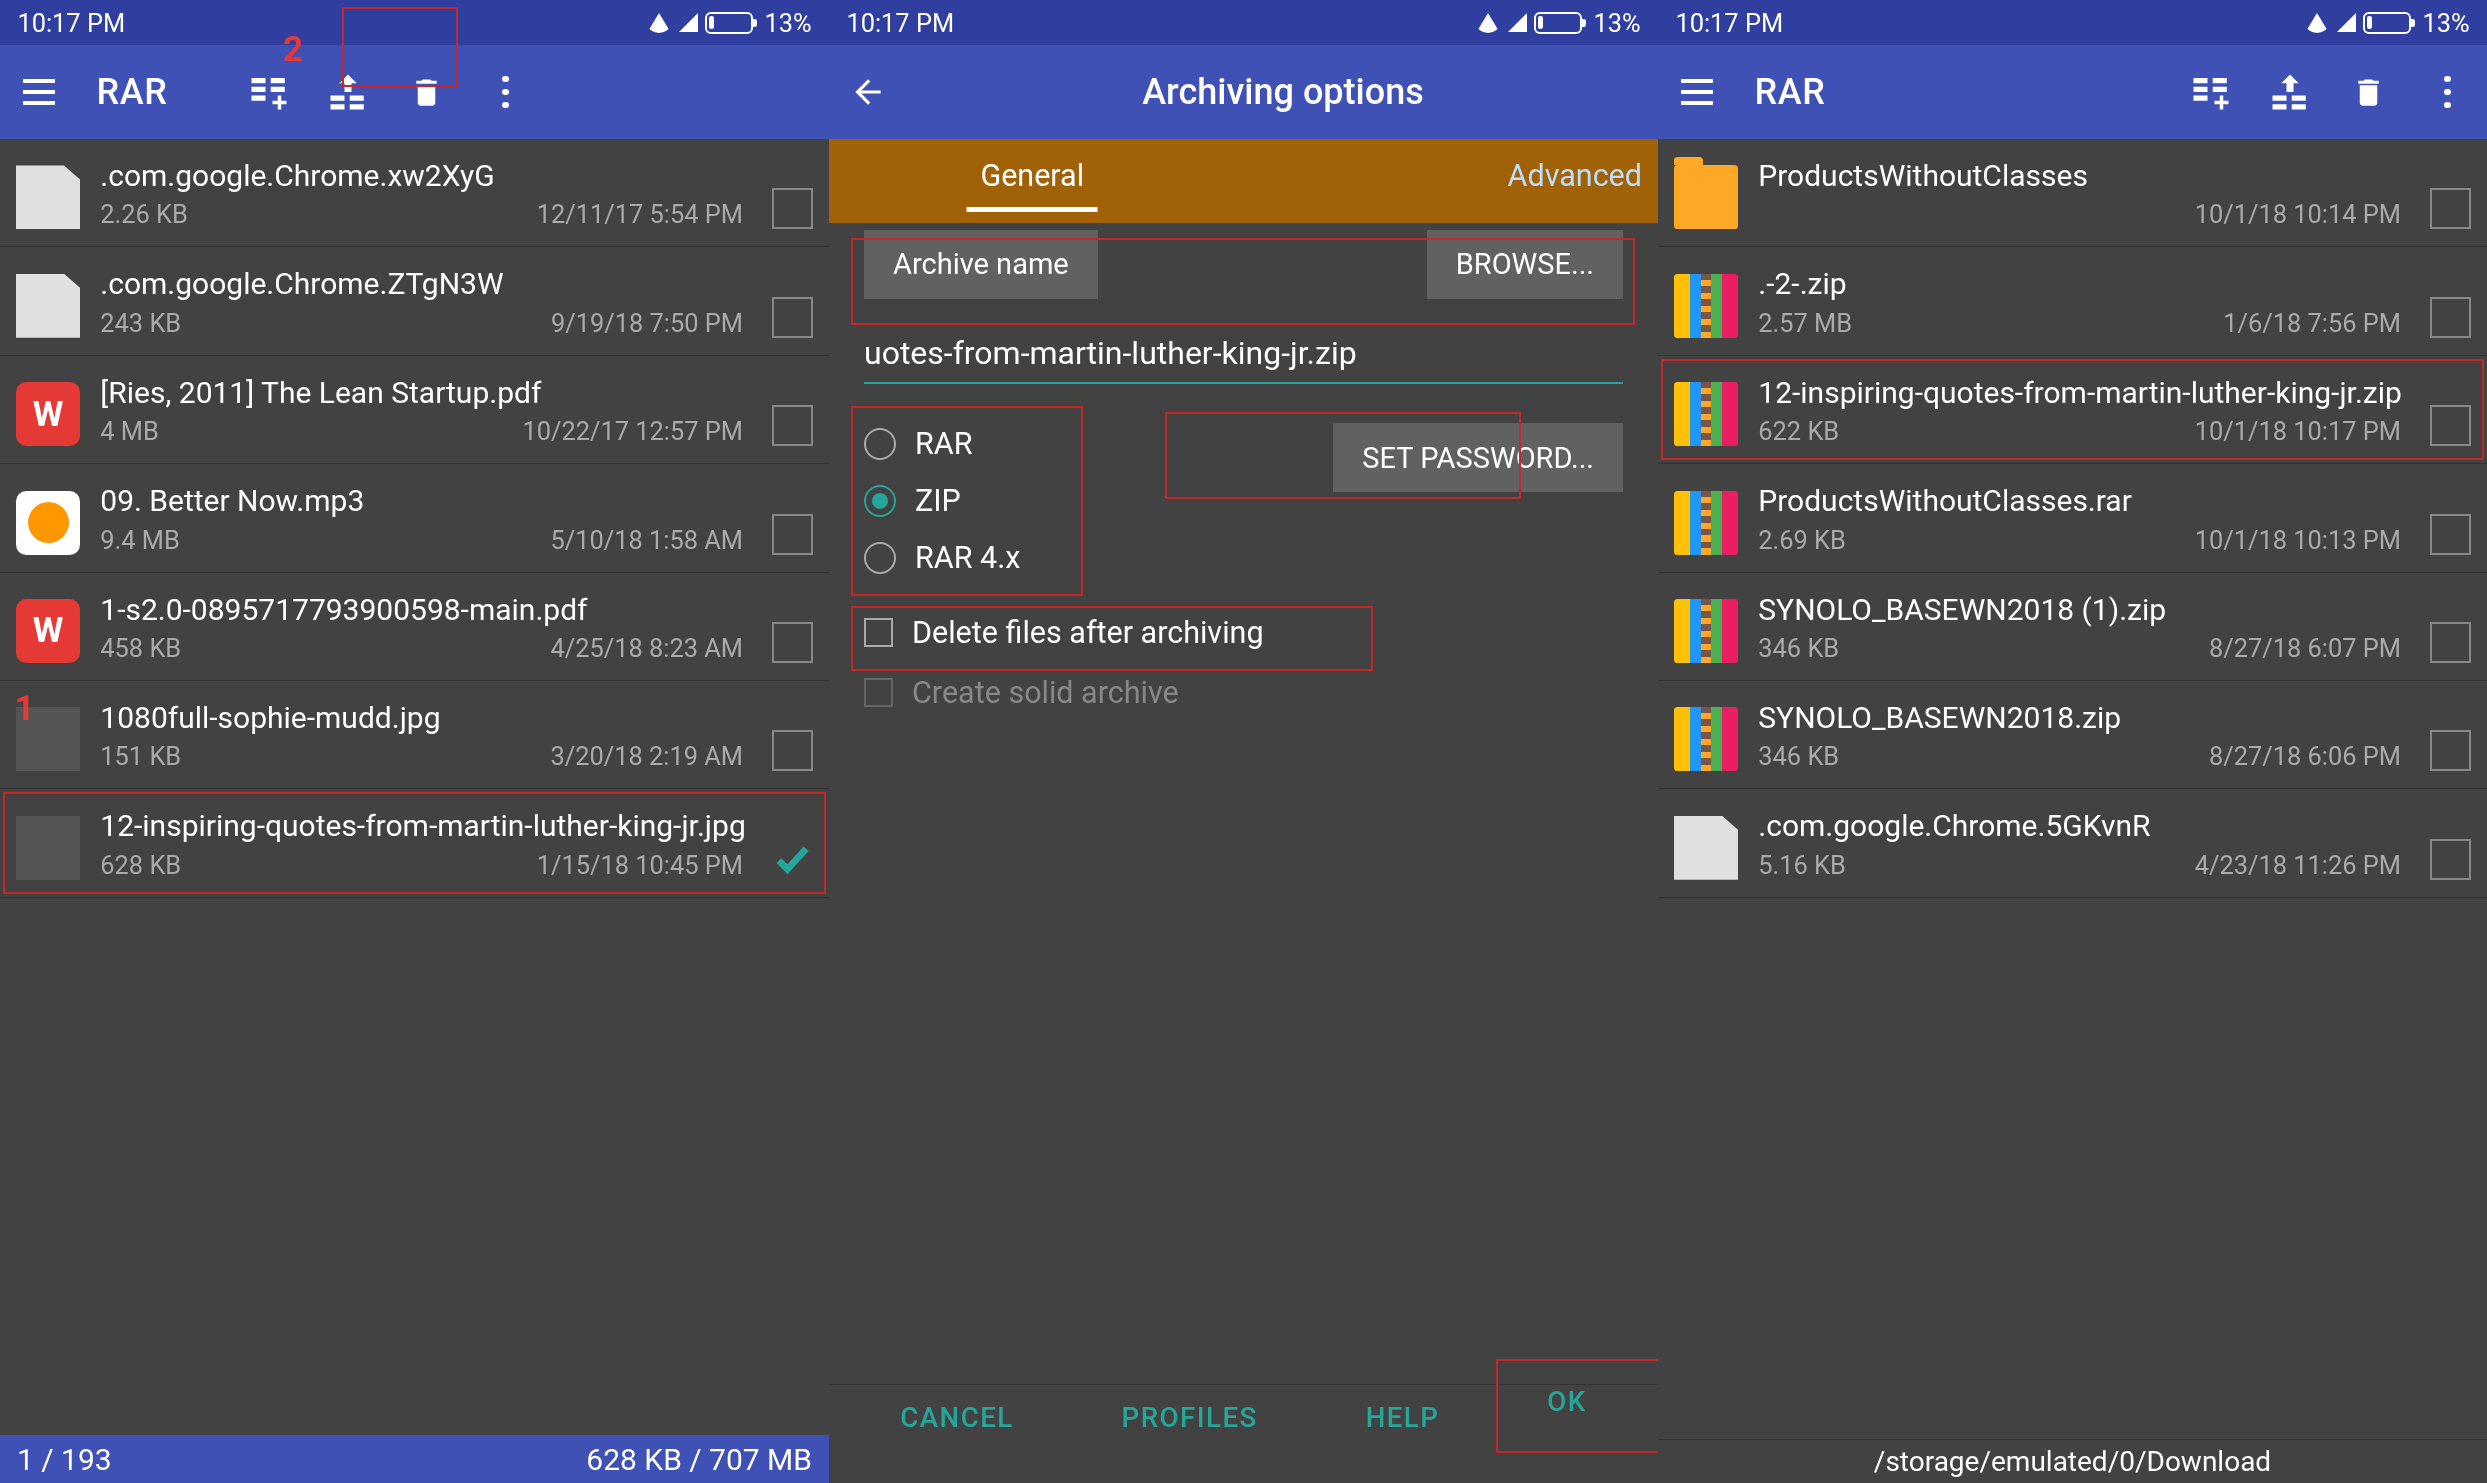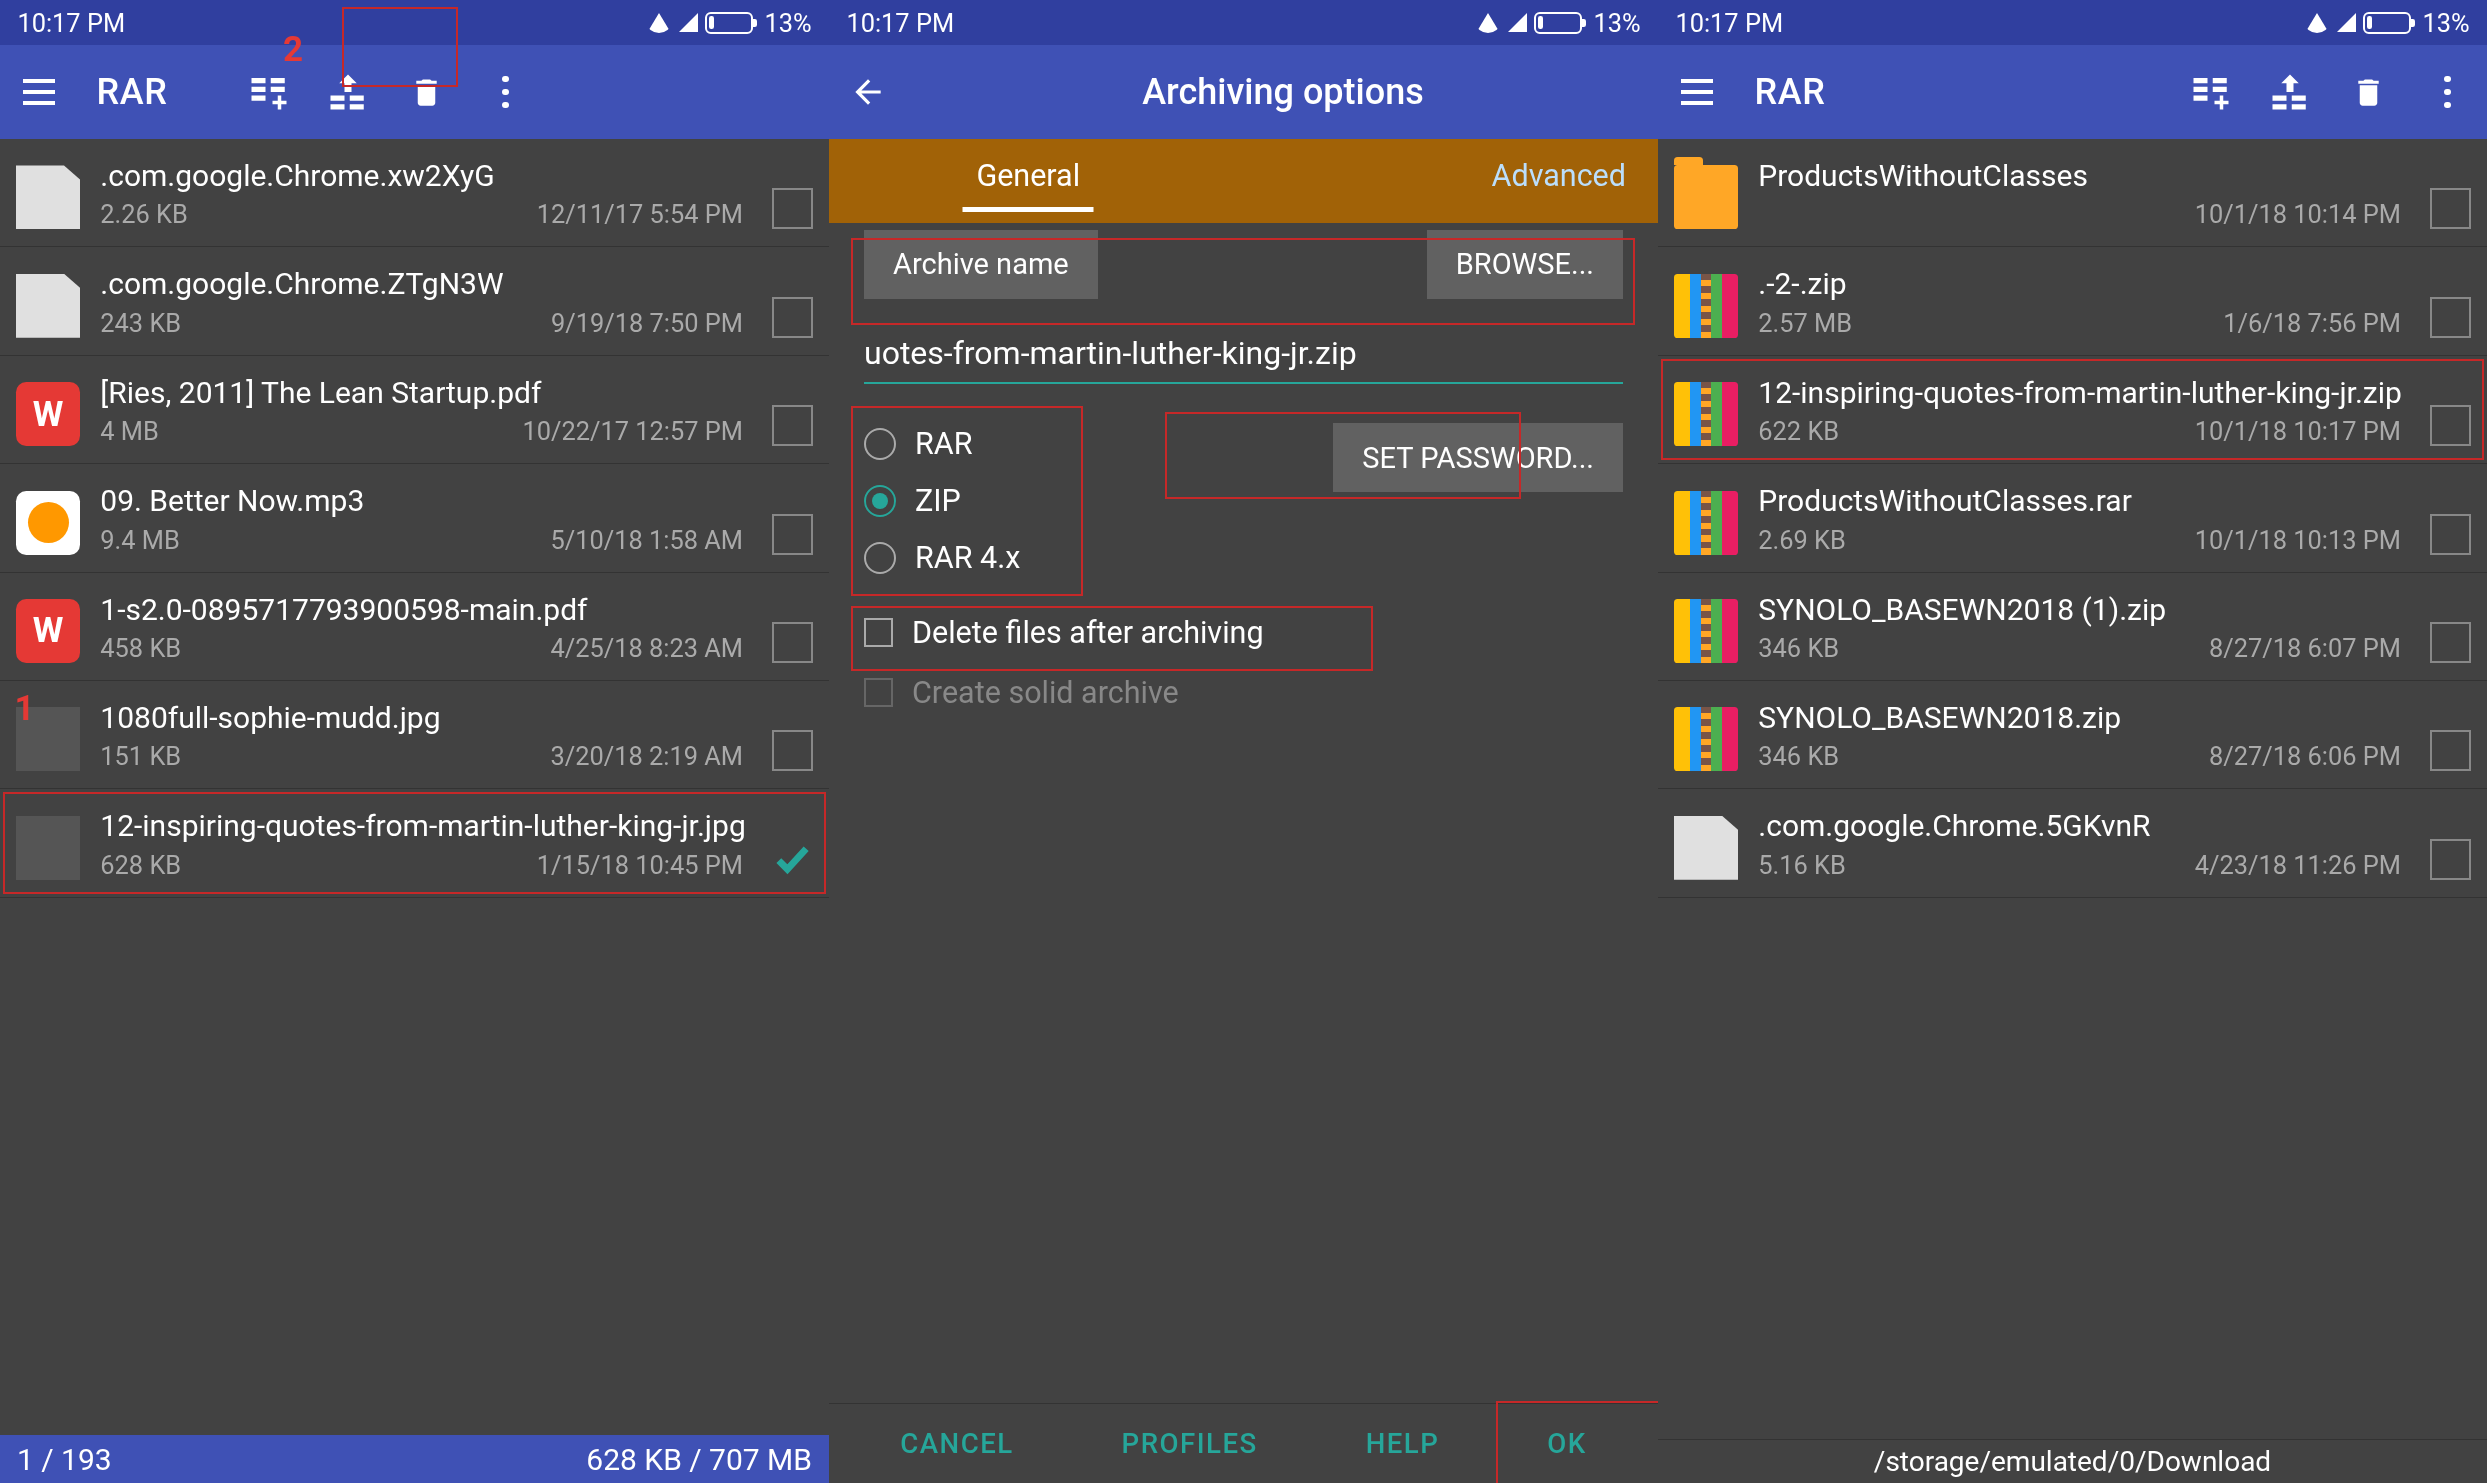--- a/index.html
+++ b/index.html
@@ -39,37 +39,37 @@
 .file-meta{display:flex;justify-content:space-between;color:#aaa;font-size:25.4px;padding-right:16px}
 .checkbox{width:41px;height:41px;border:2.9px solid #888;margin-left:13px;flex-shrink:0;display:flex;align-items:center;justify-content:center}
 .checkbox.checked{border:none}
 .check-svg{width:46px;height:46px}
 .footer{height:48px;background:#3F51B5;display:flex;align-items:center;justify-content:space-between;padding:0 17px;color:#fff;font-size:30px}
 .hl{border:2.2px solid #c62828;position:absolute}
 .red-num{color:#E53935;font-size:35px;font-weight:bold;position:absolute;z-index:10}
 .title-center{font-size:36px;font-weight:500;flex:1;text-align:center}
 .tabs{height:84px;background:#a16207;display:flex;align-items:flex-start}
 .tab{flex:1;text-align:center;color:#fff;font-size:30.5px;padding:19px 0;position:relative}
-.tab.inactive{color:#BBDEFB;text-align:right;padding-right:32px}
+.tab.inactive{color:#BBDEFB;text-align:right;padding-right:16px}
 .tab.active::after{content:'';position:absolute;bottom:0;left:50%;transform:translateX(-50%);width:131px;height:5.1px;background:#fff}
 .opt-content{flex:1;padding:7px 35px;position:relative}
 .row-flex{display:flex;gap:20.3px;align-items:center;margin-bottom:25px}
 .btn-raised{background:#616161;color:#fff;font-size:29px;padding:17.4px 29px;border:none;cursor:pointer}
 .text-input{width:100%;background:transparent;border:none;border-bottom:2.2px solid #26A69A;color:#fff;font-size:32px;padding:10.2px 0;margin-bottom:32px}
 .radio-group{display:flex;flex-direction:column;gap:22px}
 .radio-row{display:flex;align-items:center;gap:19px;color:#fff;font-size:30.5px}
 .radio{width:32px;height:32px;border:2.9px solid #aaa;border-radius:50%;display:flex;align-items:center;justify-content:center}
 .radio.checked{border-color:#26A69A}
 .radio.checked::after{content:'';width:16px;height:16px;background:#26A69A;border-radius:50%}
 .two-col{display:flex;gap:36px;align-items:flex-start;margin-bottom:29px}
 .check-row{display:flex;align-items:center;gap:19px;color:#fff;font-size:30.5px;margin-bottom:25px}
 .check-row.disabled{color:#888}
 .chk{width:29px;height:29px;border:2.9px solid #aaa}
 .chk.disabled{border-color:#666}
-.bottom-actions{height:80px;display:flex;align-items:center;justify-content:space-around;padding:0 17.4px;border-top:0.7px solid #333}
+.bottom-actions{height:99px;display:flex;align-items:flex-start;justify-content:space-around;padding:0 17.4px;border-top:0.7px solid #333}
 .action-btn{color:#26A69A;font-size:27.6px;font-weight:500;letter-spacing:1.5px;cursor:pointer;padding:16px 22px}
 .path-footer{height:44px;background:#424242;color:#fff;display:flex;align-items:center;justify-content:center;font-size:28px;border-top:0.7px solid #333}
 </style>
 </head>
 <body>
 
 <div class="screen">
   <div class="status-bar">
     <span>10:17 PM</span>
     <div class="status-right">

